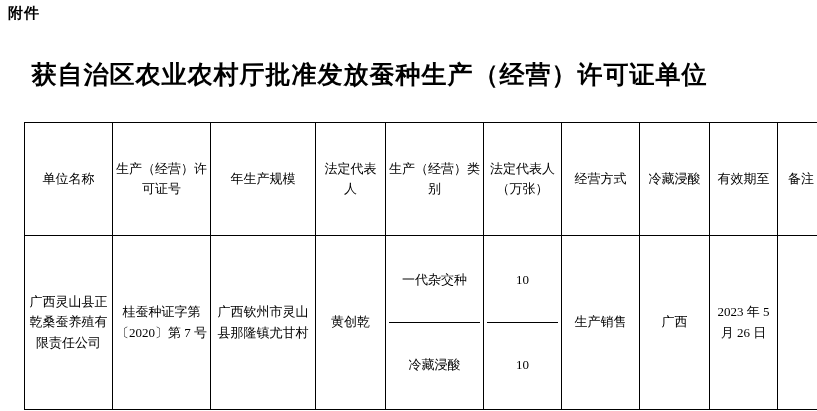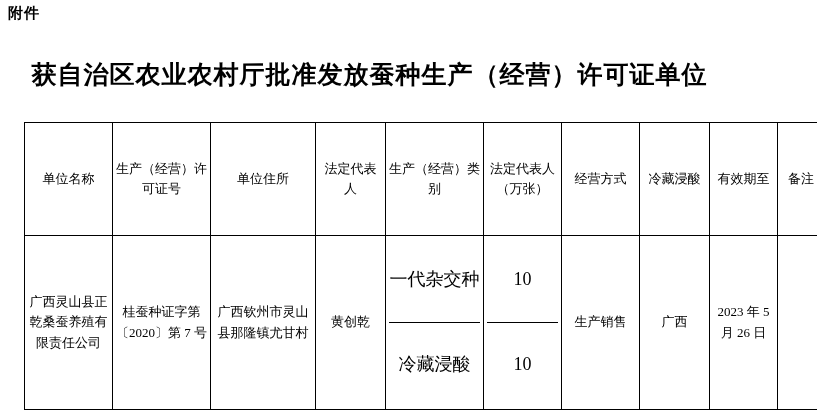--- a/index.html
+++ b/index.html
@@ -66,21 +66,21 @@
   }
   td.split-cell {
     height: 84px;
     padding: 0;
   }
   .sub-row-box {
     display: flex;
     align-items: center;
     justify-content: center;
     height: 84px;
-    font-size: 18px;
+    font-size: 13px;
     font-family: Liberation Serif, serif;
   }
   .sub-divider {
     border-bottom: 1px solid #000000;
   }
 </style>
 </head>
 <body>
 
 <div class="page">
@@ -99,21 +99,21 @@
       <col style="width:78px">
       <col style="width:78px">
       <col style="width:70px">
       <col style="width:68px">
       <col style="width:47px">
     </colgroup>
     <thead>
       <tr>
         <th>单位名称</th>
         <th>生产（经营）许可证号</th>
-        <th>单位住所</th>
+        <th>年生产规模</th>
         <th>法定代表人</th>
         <th>生产（经营）类别</th>
         <th>法定代表人（万张）</th>
         <th>经营方式</th>
         <th>冷藏浸酸</th>
         <th>有效期至</th>
         <th>备注</th>
       </tr>
     </thead>
     <tbody>

